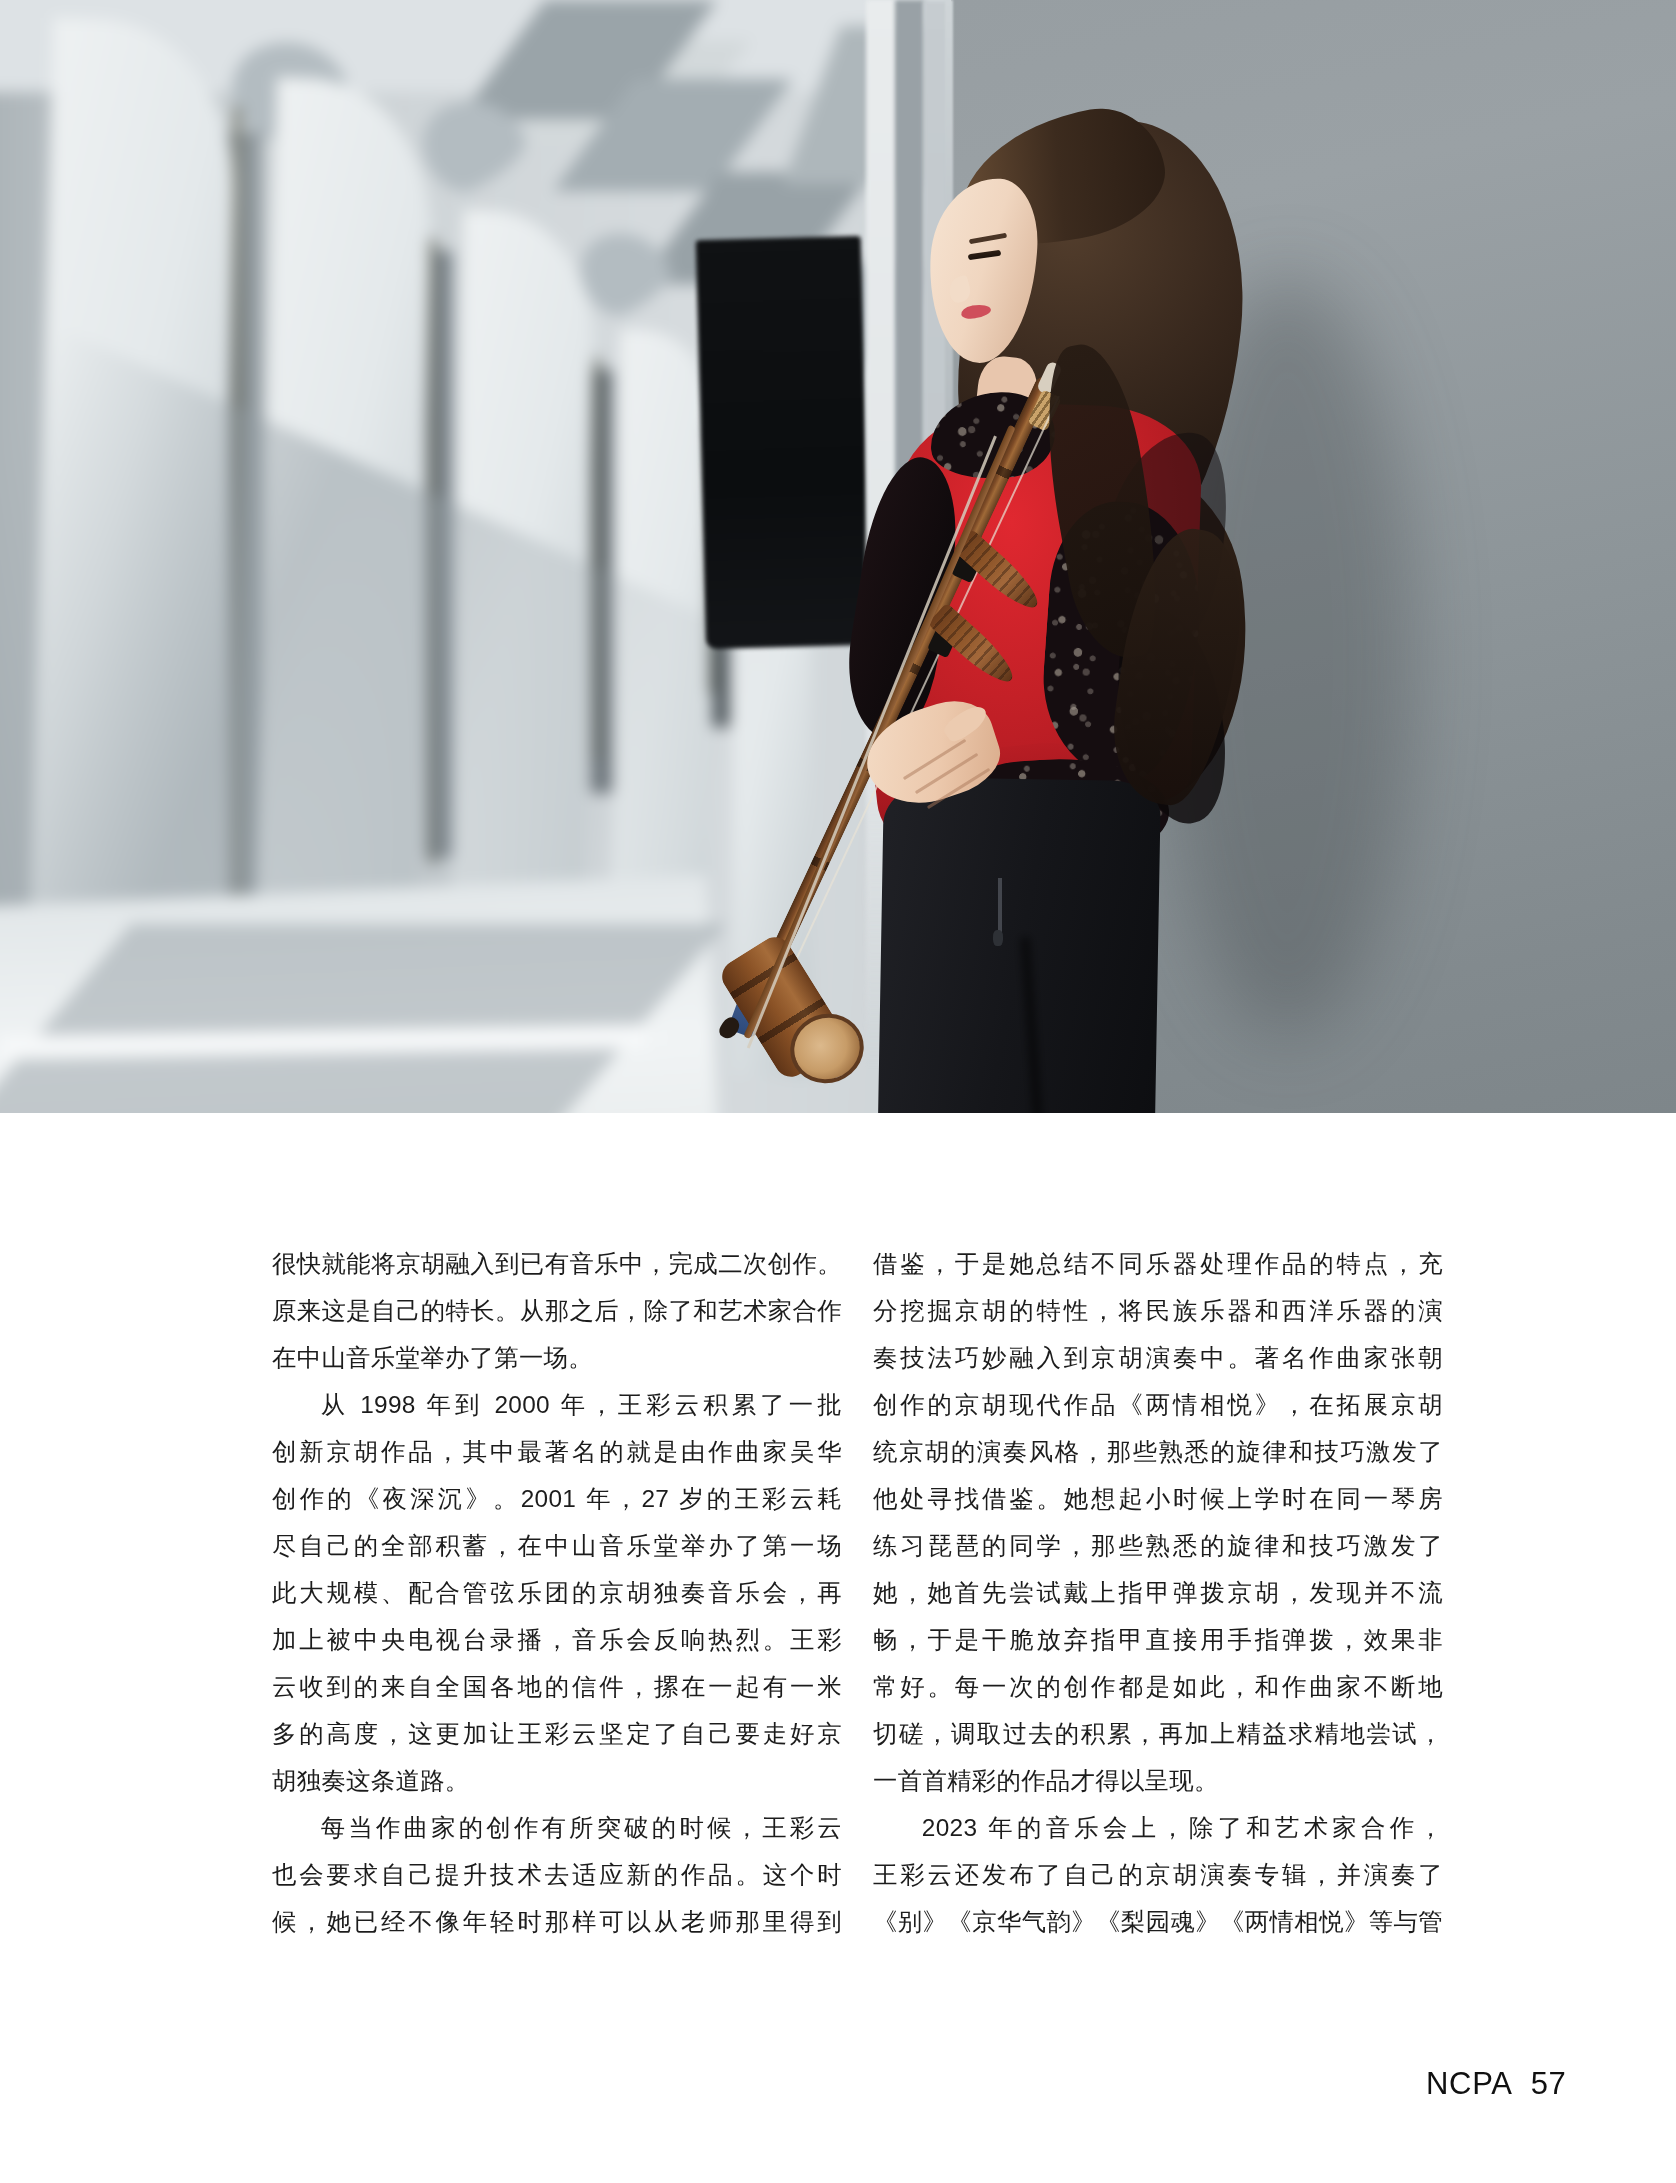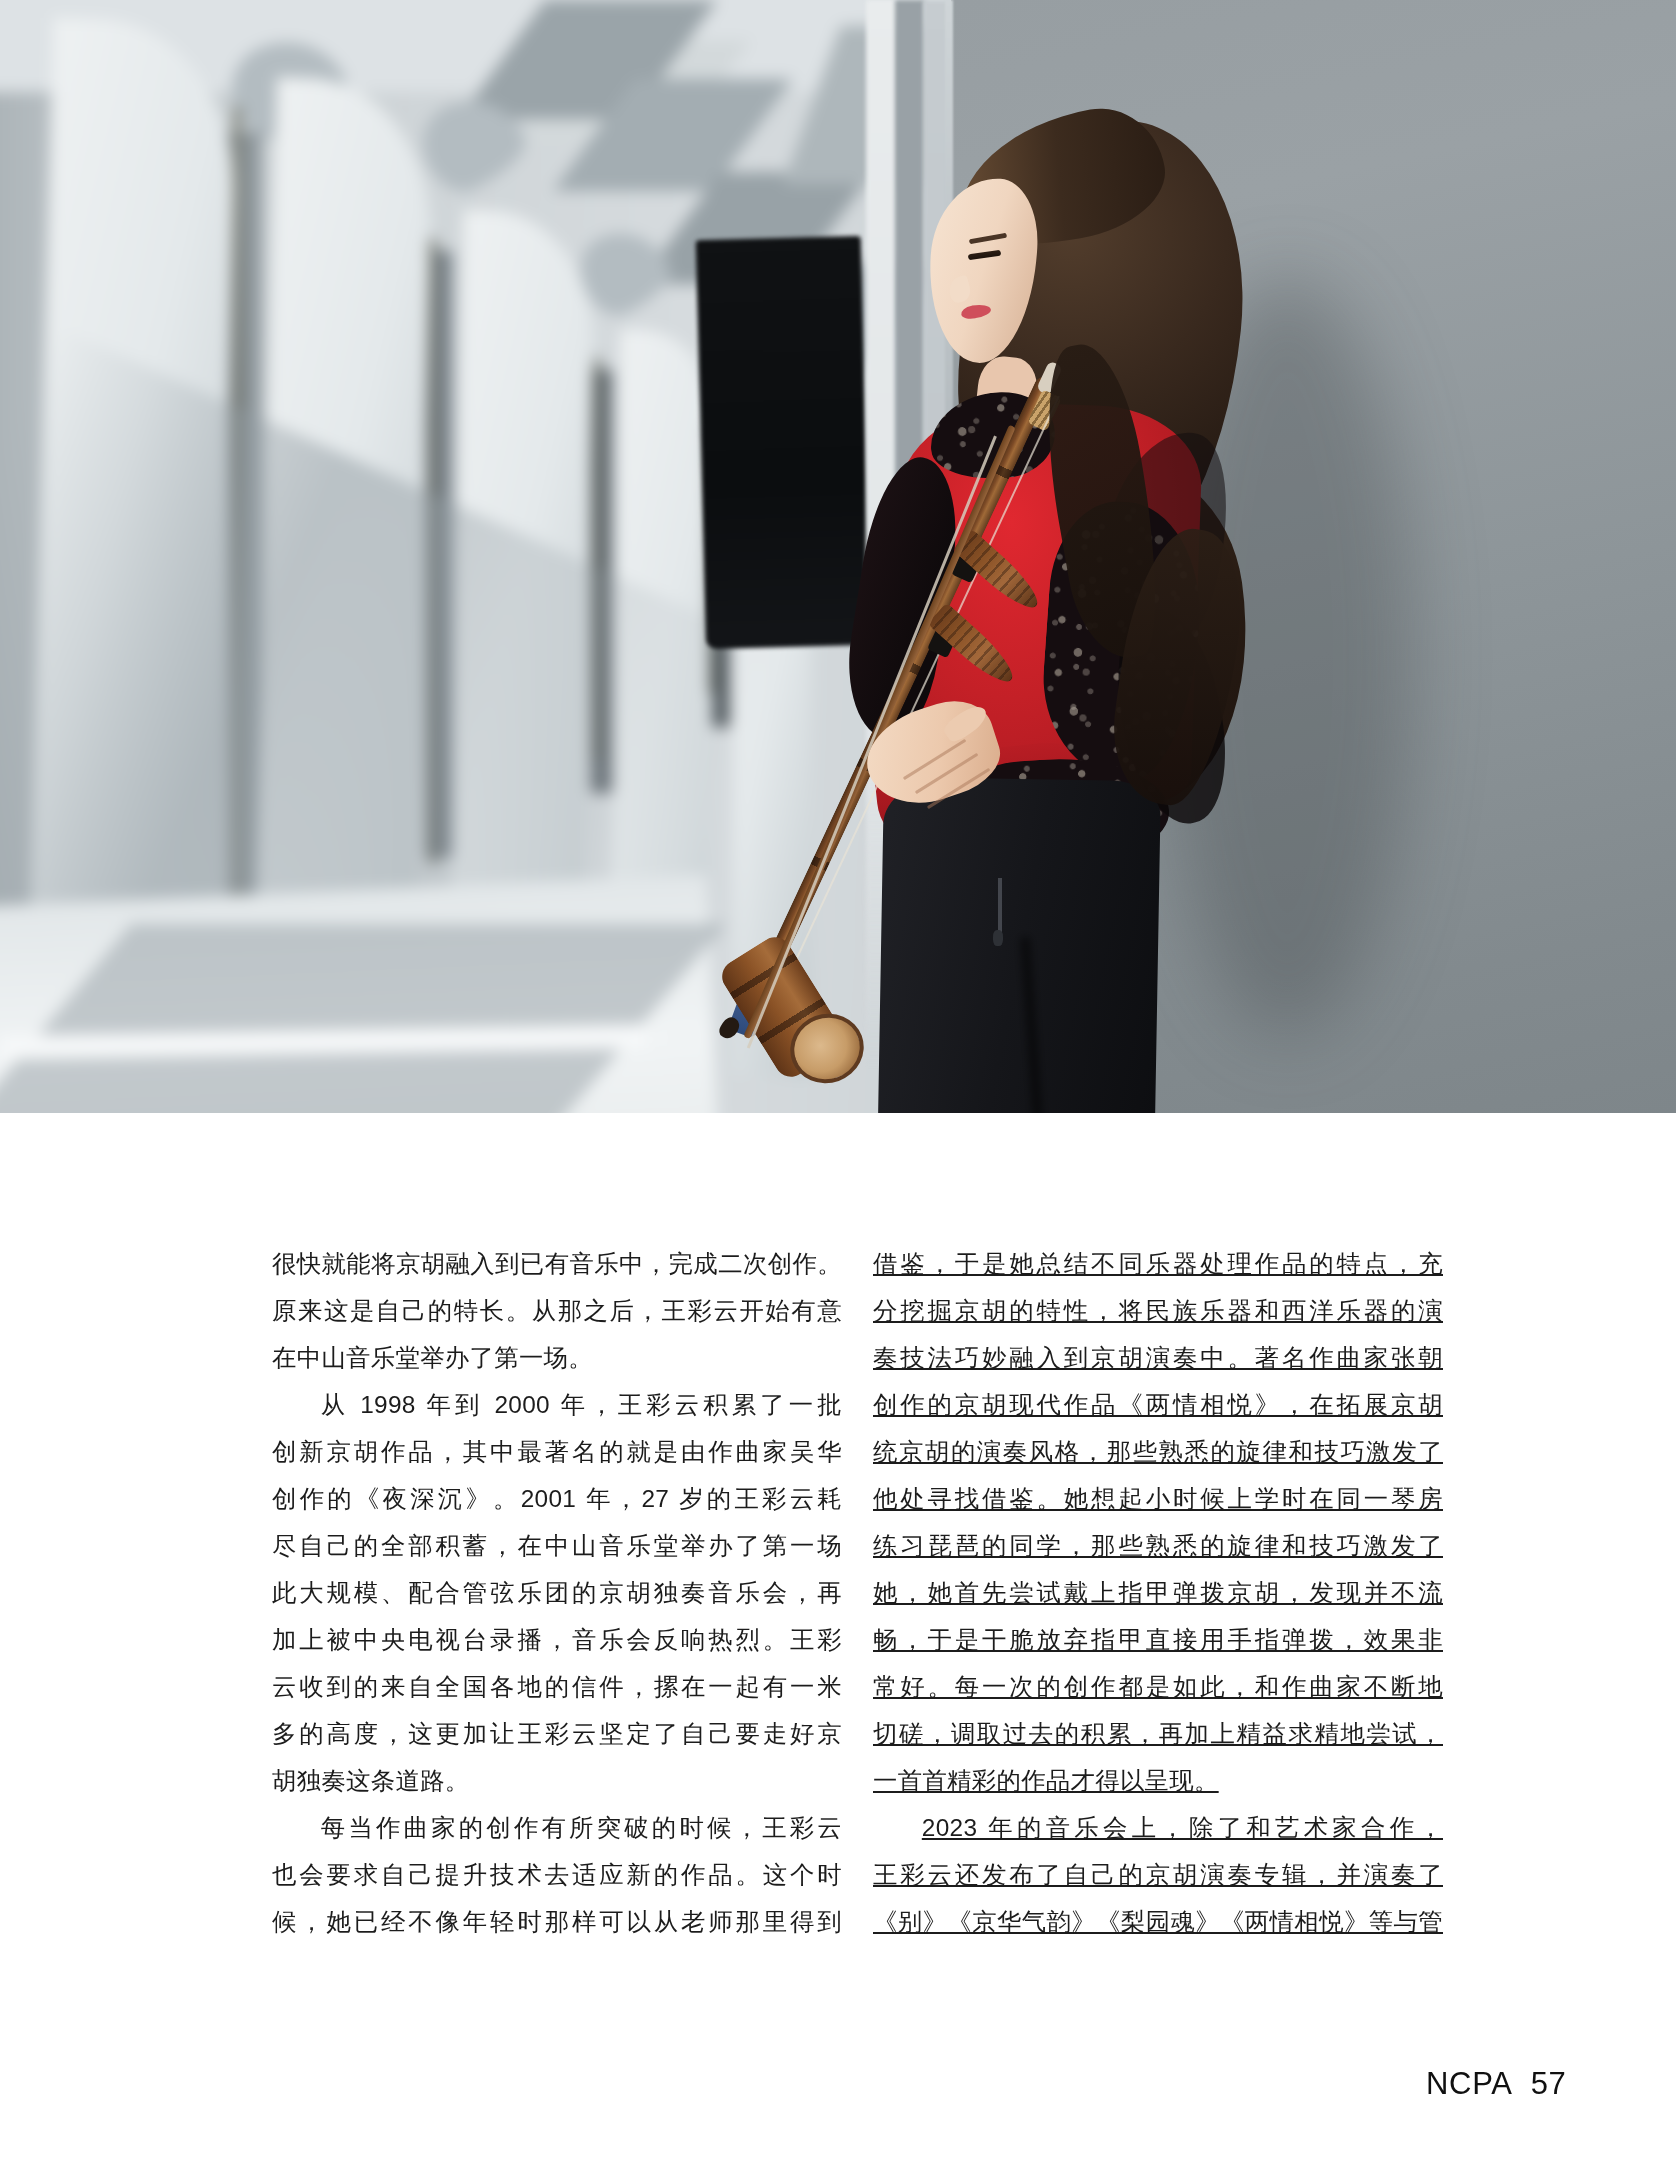--- a/index.html
+++ b/index.html
@@ -166,21 +166,21 @@
   .strand1{left:1056px;top:343px;width:92px;height:317px;transform:rotate(-10deg);
     background:linear-gradient(170deg,rgba(40,28,20,.95),rgba(25,17,12,.95));
     border-radius:50% 50% 40% 60%/60% 40% 70% 30%;}
   .strand2{left:1122px;top:528px;width:112px;height:277px;transform:rotate(8deg);
     background:linear-gradient(170deg,rgba(44,31,22,.92),rgba(23,15,11,.92));
     border-radius:52% 48% 44% 56%/58% 42% 66% 34%;}
   
   .article{position:absolute;left:0;top:1240px;width:1676px;color:var(--text_ink,#1c1c1c);}
   .col{position:absolute;top:0;width:570px;}
   .col-left{left:272px;}
-  .col-right{left:873px;text-decoration:underline;}
+  .col-right{left:873px;}
   .line{margin:0;font-size:24.4px;line-height:47px;text-align:justify;text-align-last:justify;
     -moz-text-align-last:justify;word-break:break-all;letter-spacing:0.3px;}
   .line.end{text-align-last:left;-moz-text-align-last:left;}
   .line.indent{text-indent:2em;}
   
   .footer{position:absolute;top:2068px;left:1426px;display:inline-flex;gap:18px;
     font-size:31px;line-height:1;color:#101010;letter-spacing:0.7px;}
 </style>
 </head>
 <body>
@@ -271,21 +271,21 @@
       <div class="finger-line f2"></div>
       <div class="finger-line f3"></div>
       <div class="strand1"></div>
       <div class="strand2"></div>
     </div>
   </div>
 
   <div class="article">
     <div class="col col-left">
         <p class="line">很快就能将京胡融入到已有音乐中，完成二次创作。</p>
-        <p class="line">原来这是自己的特长。从那之后，王彩云开始有意</p>
+        <p class="line">原来这是自己的特长。从那之后，除了和艺术家合作</p>
         <p class="line end">在中山音乐堂举办了第一场。</p>
         <p class="line indent">从 1998 年到 2000 年，王彩云积累了一批</p>
         <p class="line">创新京胡作品，其中最著名的就是由作曲家吴华</p>
         <p class="line">创作的《夜深沉》。2001 年，27 岁的王彩云耗</p>
         <p class="line">尽自己的全部积蓄，在中山音乐堂举办了第一场</p>
         <p class="line">此大规模、配合管弦乐团的京胡独奏音乐会，再</p>
         <p class="line">加上被中央电视台录播，音乐会反响热烈。王彩</p>
         <p class="line">云收到的来自全国各地的信件，摞在一起有一米</p>
         <p class="line">多的高度，这更加让王彩云坚定了自己要走好京</p>
         <p class="line end">胡独奏这条道路。</p>

